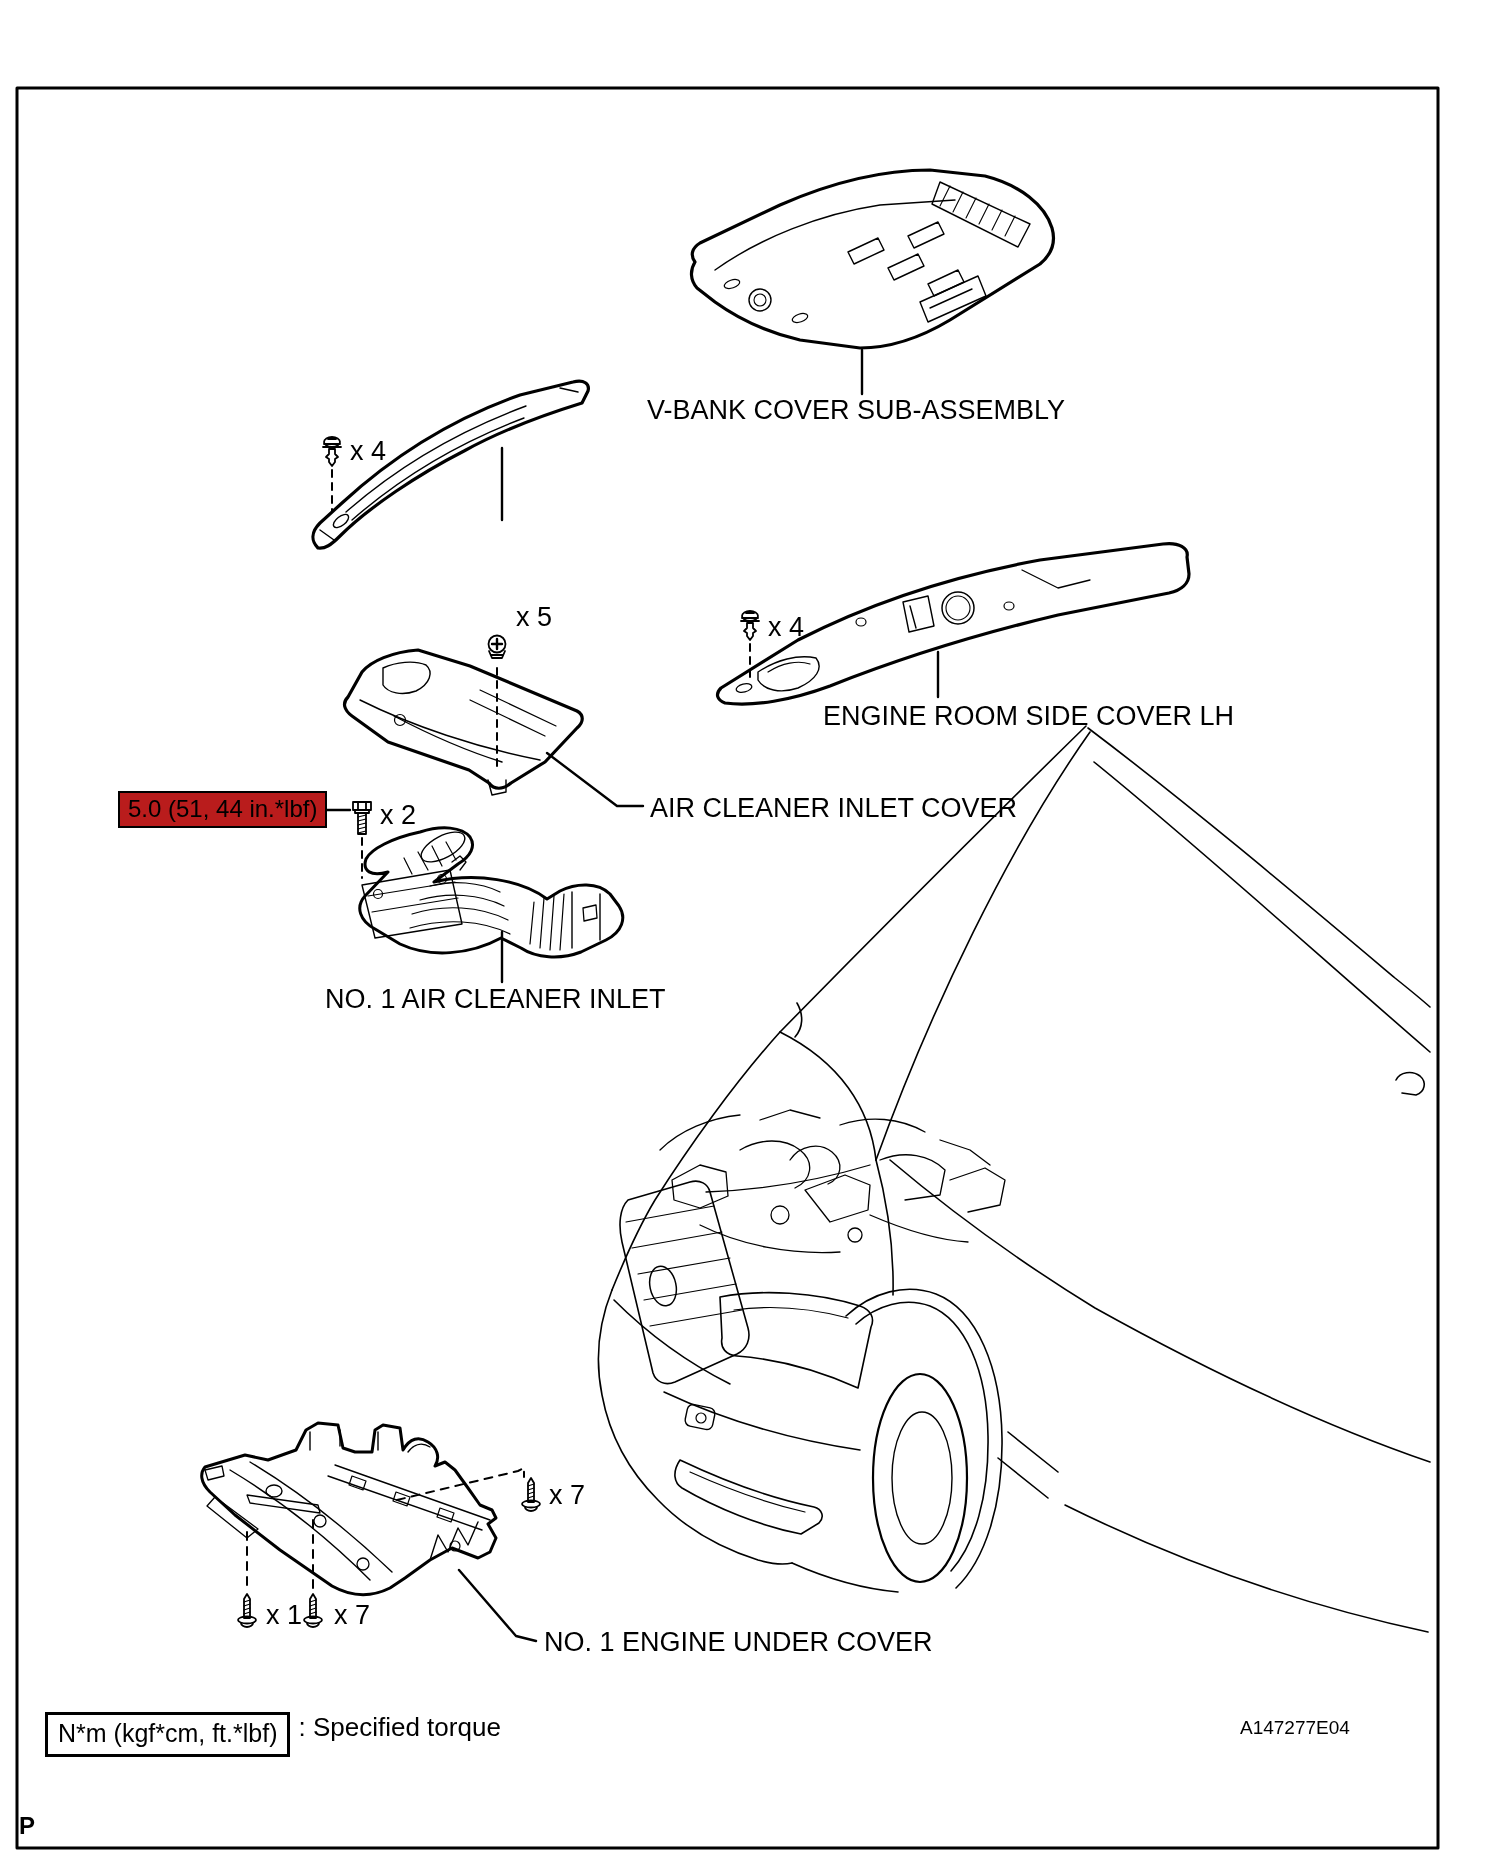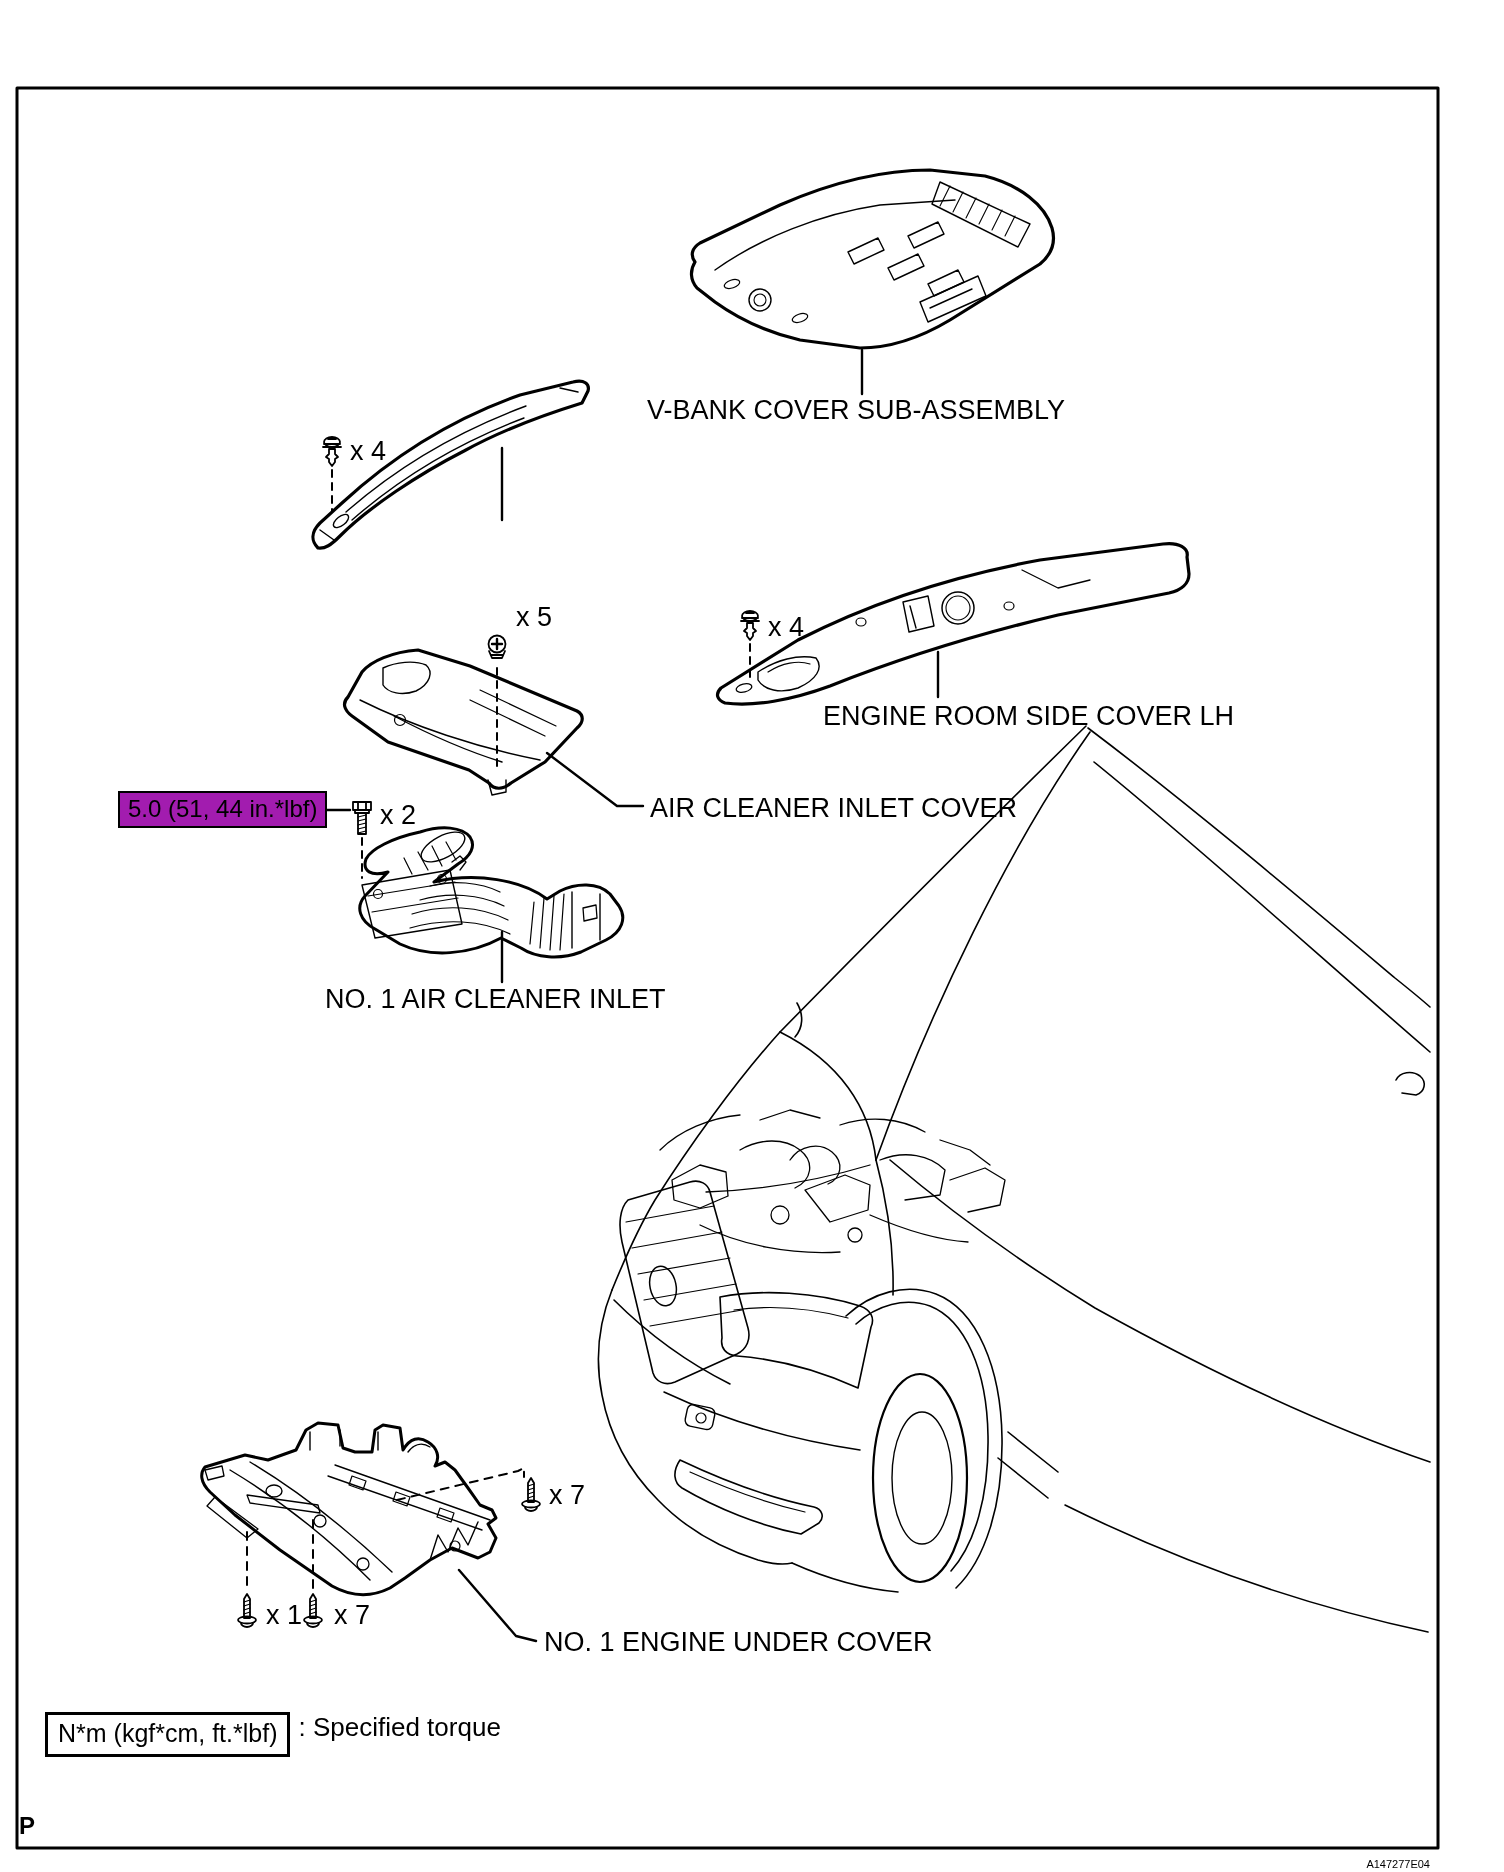--- a/index.html
+++ b/index.html
@@ -3,25 +3,25 @@
 <meta charset="utf-8">
 <style>
   html,body{margin:0;padding:0;background:#ffffff;}
   .page{position:relative;width:1504px;height:1872px;background:#fff;overflow:hidden;
         font-family:"Liberation Sans", sans-serif;color:#000;}
   .title{position:absolute;left:20px;top:6px;font-size:44px;font-weight:bold;letter-spacing:0px;}
   svg.art{position:absolute;left:0;top:0;}
   .lbl{position:absolute;font-size:27px;white-space:nowrap;line-height:1.05;}
   .cnt{position:absolute;font-size:27px;white-space:nowrap;text-align:right;}
   .torque-box{position:absolute;left:118px;top:791px;border:2px solid #000;
-              padding:2px 8px 3px 8px;font-size:24px;white-space:nowrap;background:#a21caf;}
+              padding:2px 8px 3px 8px;font-size:24px;white-space:nowrap;background:#b91c1c;}
   .legend{position:absolute;left:45px;top:1712px;display:flex;align-items:flex-start;font-size:25px;}
   .legend-box{border:3px solid #000;padding:4px 10px 6px 10px;white-space:nowrap;background:#fff;}
   .legend-text{margin-left:8px;white-space:nowrap;font-size:26px;}
-  .fig-code{position:absolute;left:1240px;top:1858px;width:190px;text-align:right;font-size:11px;}
+  .fig-code{position:absolute;left:1240px;top:1717px;width:190px;font-size:19px;}
   .page-marker{position:absolute;left:19px;top:1812px;font-size:24px;font-weight:bold;}
 </style>
 </head>
 <body>
 
 <div class="page">
 
 
   <svg class="art" width="1504" height="1872" viewBox="0 0 1504 1872" fill="none" stroke="#000" stroke-linecap="round" stroke-linejoin="round">
 

